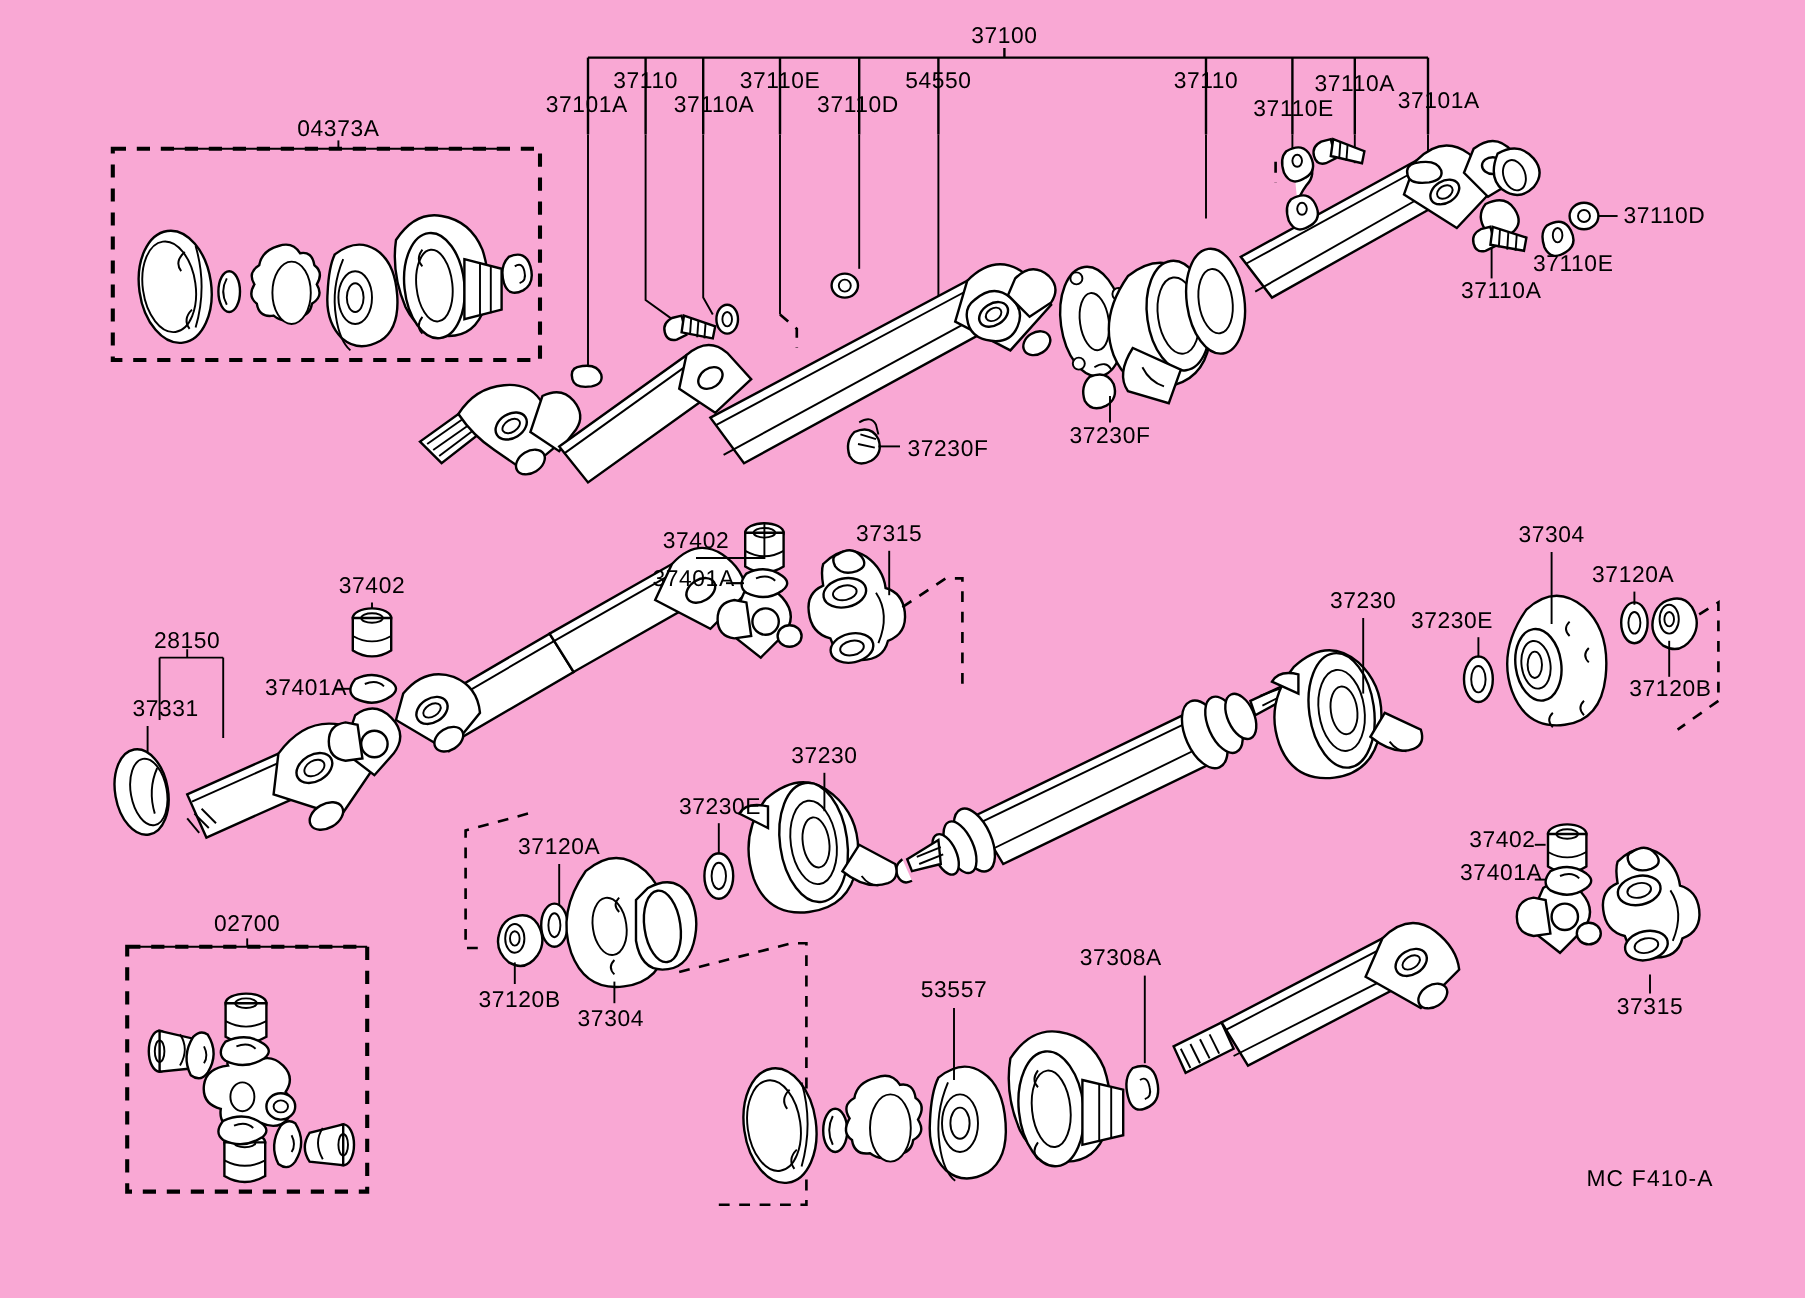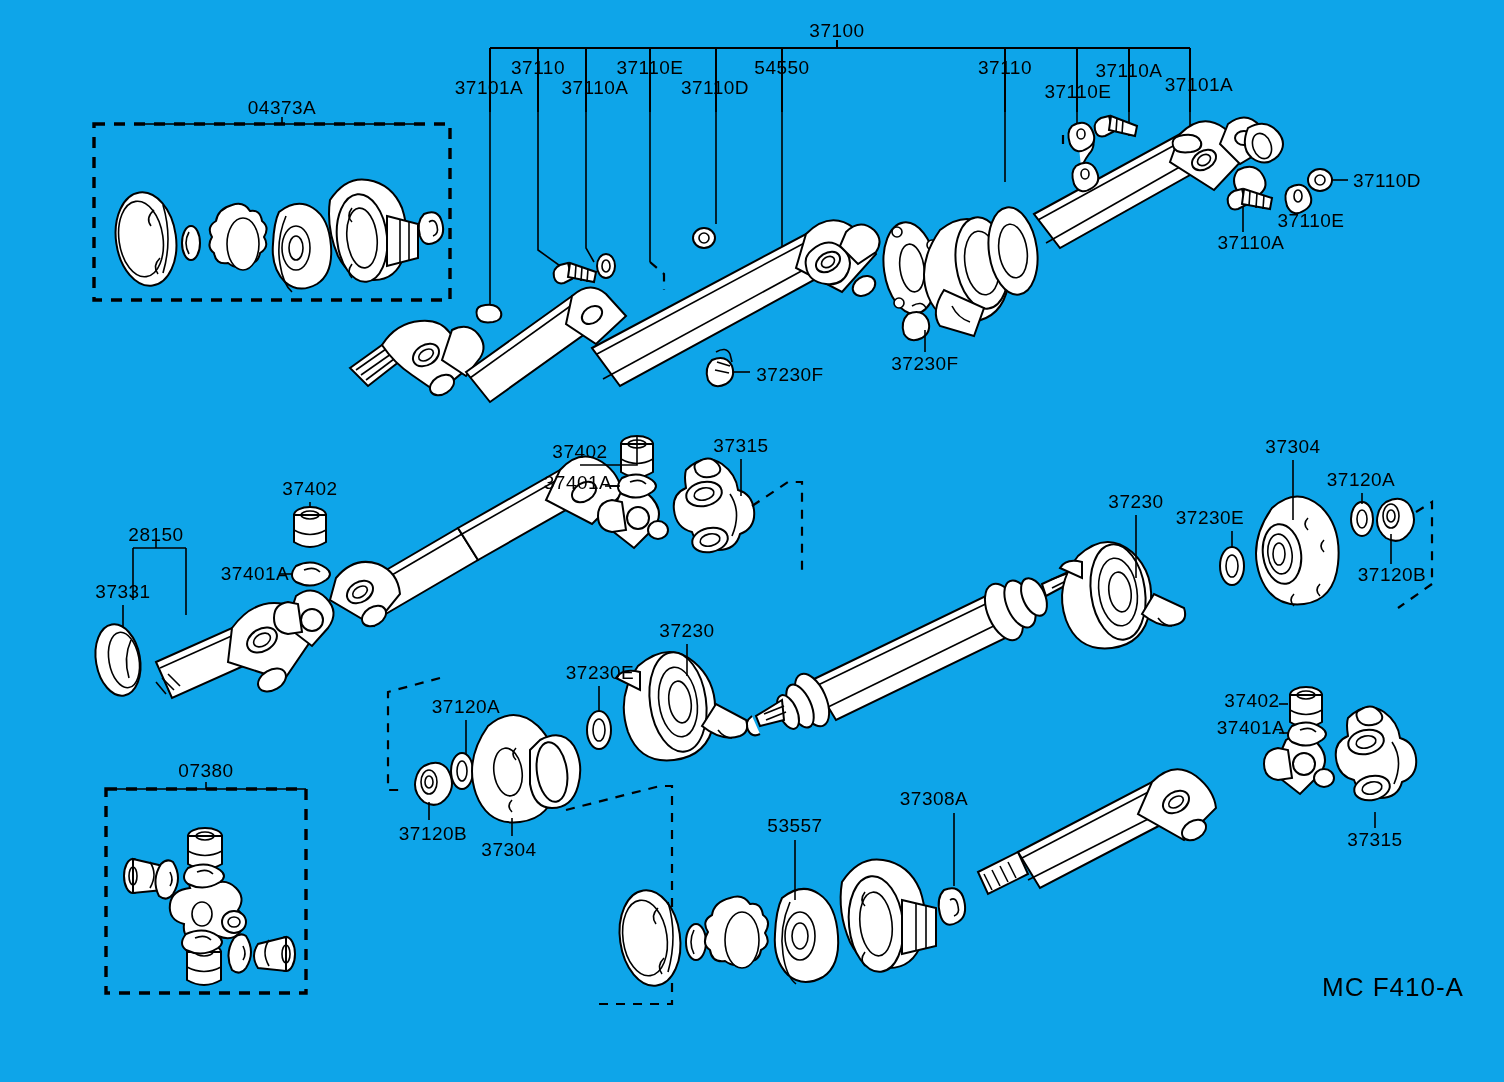--- a/index.html
+++ b/index.html
@@ -1,24 +1,24 @@
 <!DOCTYPE html>
 <html><head>
 <meta charset="utf-8">
 <title>Parts Diagram</title>
 <style>
   html,body{margin:0;padding:0;background:#fff;}
   body{width:1504px;height:1082px;overflow:hidden;
        font-family:"Liberation Sans","DejaVu Sans",sans-serif;}
-  #stage{position:relative;width:1504px;height:1082px;background:#0ea5e9;}
+  #stage{position:relative;width:1504px;height:1082px;background:#f9a8d4;}
   svg#art{position:absolute;left:0;top:0;width:1504px;height:1082px;}
   .lbl{position:absolute;font-size:19px;color:#000;white-space:nowrap;
        letter-spacing:0.5px;font-family:"Liberation Sans","DejaVu Sans",sans-serif;}
   .lbl.ctr{transform:translateX(-50%);}
-  .footer{position:absolute;font-size:26px;letter-spacing:1px;color:#000;
+  .footer{position:absolute;font-size:19px;letter-spacing:1px;color:#000;
           font-family:"Liberation Sans","DejaVu Sans",sans-serif;}
   svg .ln{stroke:#000;fill:none;}
   svg .thin{stroke-width:1.6;}
   svg .med{stroke-width:2;}
   svg .dash{stroke-width:3.4;stroke-dasharray:11 9;}
   svg .dash2{stroke-width:2.2;stroke-dasharray:9 8;}
   svg .fillw{fill:#fff;}
 </style>
 </head>
 <body>
@@ -563,27 +563,27 @@
 <div class="lbl ctr" style="left:741px;top:435px">37315</div>
 <div class="lbl ctr" style="left:1293px;top:436px">37304</div>
 <div class="lbl ctr" style="left:578px;top:472px">37401A</div>
 <div class="lbl ctr" style="left:310px;top:478px">37402</div>
 <div class="lbl ctr" style="left:1361px;top:469px">37120A</div>
 <div class="lbl ctr" style="left:1136px;top:491px">37230</div>
 <div class="lbl ctr" style="left:1210px;top:507px">37230E</div>
 <div class="lbl ctr" style="left:156px;top:524px">28150</div>
 <div class="lbl ctr" style="left:255px;top:563px">37401A</div>
 <div class="lbl ctr" style="left:1392px;top:564px">37120B</div>
-<div class="lbl ctr" style="left:123px;top:581px">37331</div>
+<div class="lbl ctr" style="left:138px;top:581px">37331</div>
 <div class="lbl ctr" style="left:687px;top:620px">37230</div>
 <div class="lbl ctr" style="left:600px;top:662px">37230E</div>
 <div class="lbl ctr" style="left:1252px;top:690px">37402</div>
 <div class="lbl ctr" style="left:466px;top:696px">37120A</div>
 <div class="lbl ctr" style="left:1251px;top:717px">37401A</div>
-<div class="lbl ctr" style="left:206px;top:760px">07380</div>
+<div class="lbl ctr" style="left:206px;top:760px">02700</div>
 <div class="lbl ctr" style="left:934px;top:788px">37308A</div>
 <div class="lbl ctr" style="left:795px;top:815px">53557</div>
 <div class="lbl ctr" style="left:433px;top:823px">37120B</div>
 <div class="lbl ctr" style="left:1375px;top:829px">37315</div>
 <div class="lbl ctr" style="left:509px;top:839px">37304</div>
 
 <div class="footer" style="left:1322px;top:972px">MC F410-A</div>
 
 </div>
 

